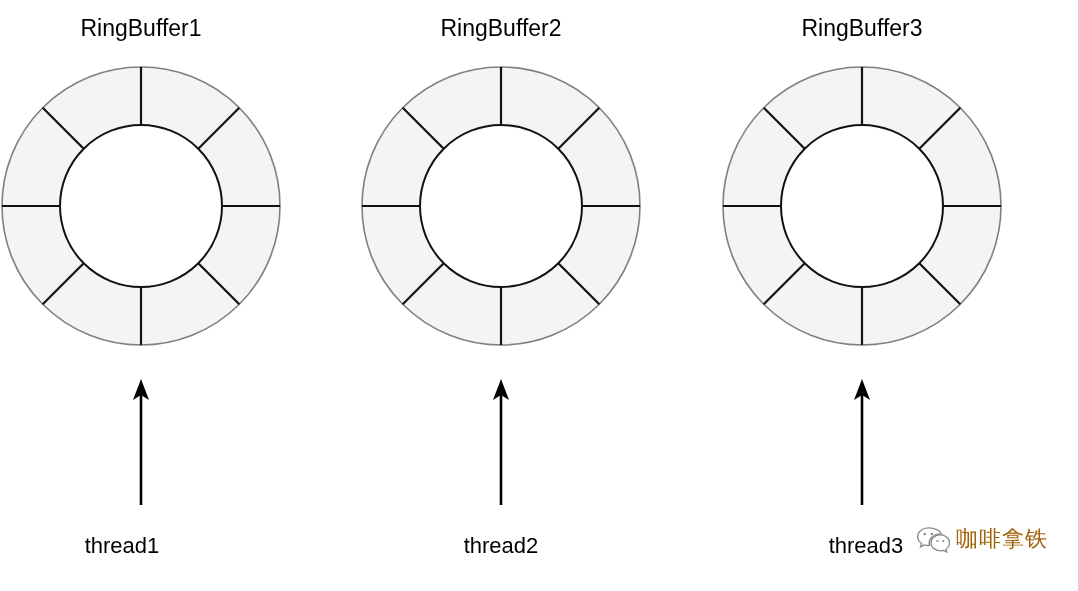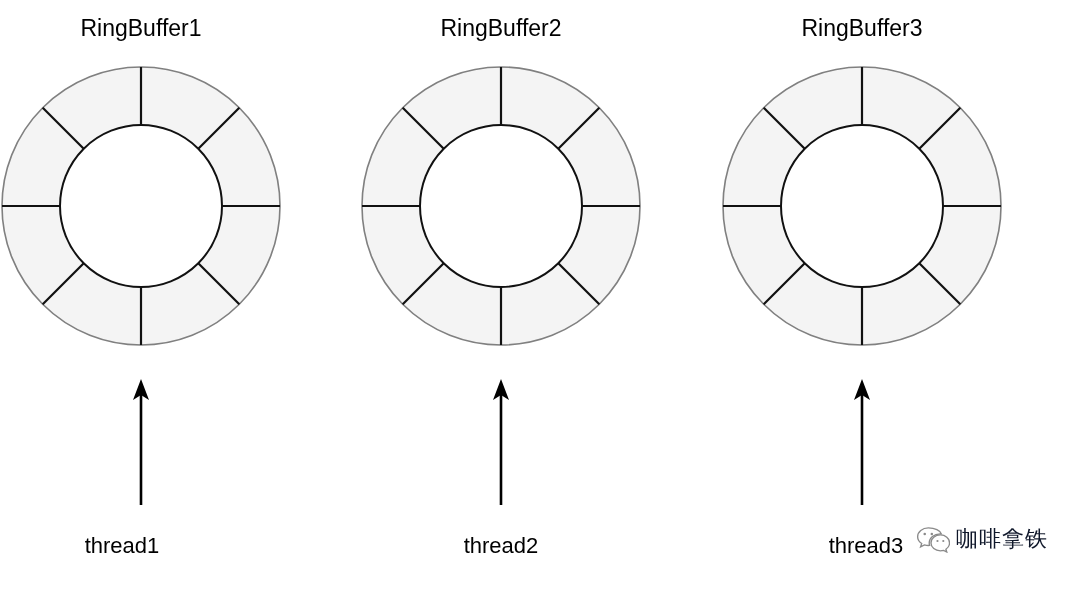--- a/index.html
+++ b/index.html
@@ -72,21 +72,21 @@
   }
   .wm-logo {
     width: 34px;
     height: 27px;
     position: relative;
     flex: 0 0 auto;
   }
   .wm-text {
     font-family: "DejaVu Sans", sans-serif;
     font-size: 22px;
-    color: #0f172a;
+    color: #a16207;
     letter-spacing: 1px;
     white-space: nowrap;
   }
 </style>
 </head>
 <body>
 
 <div id="canvas">
 
   <svg id="diagram-svg" viewBox="0 0 1078 591" xmlns="http://www.w3.org/2000/svg">

